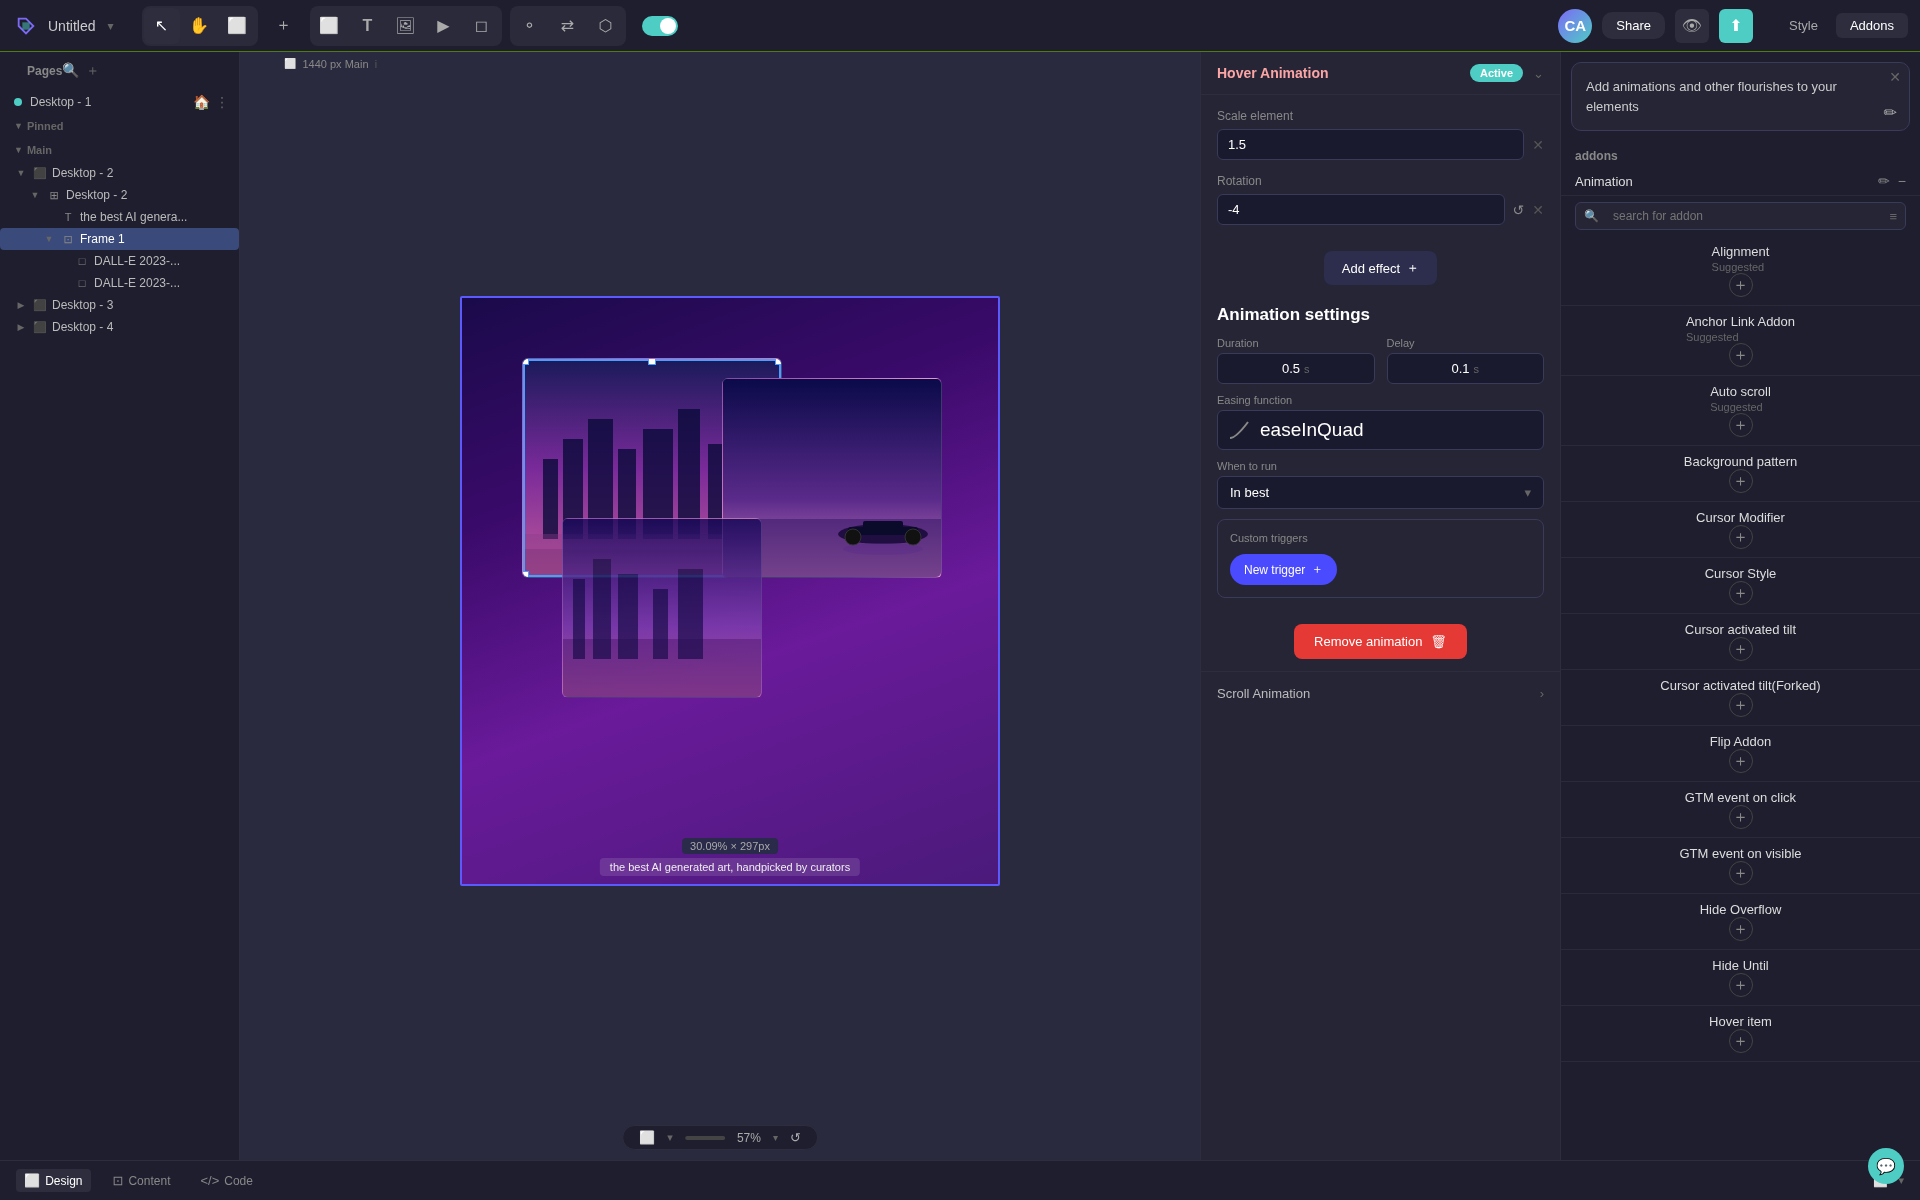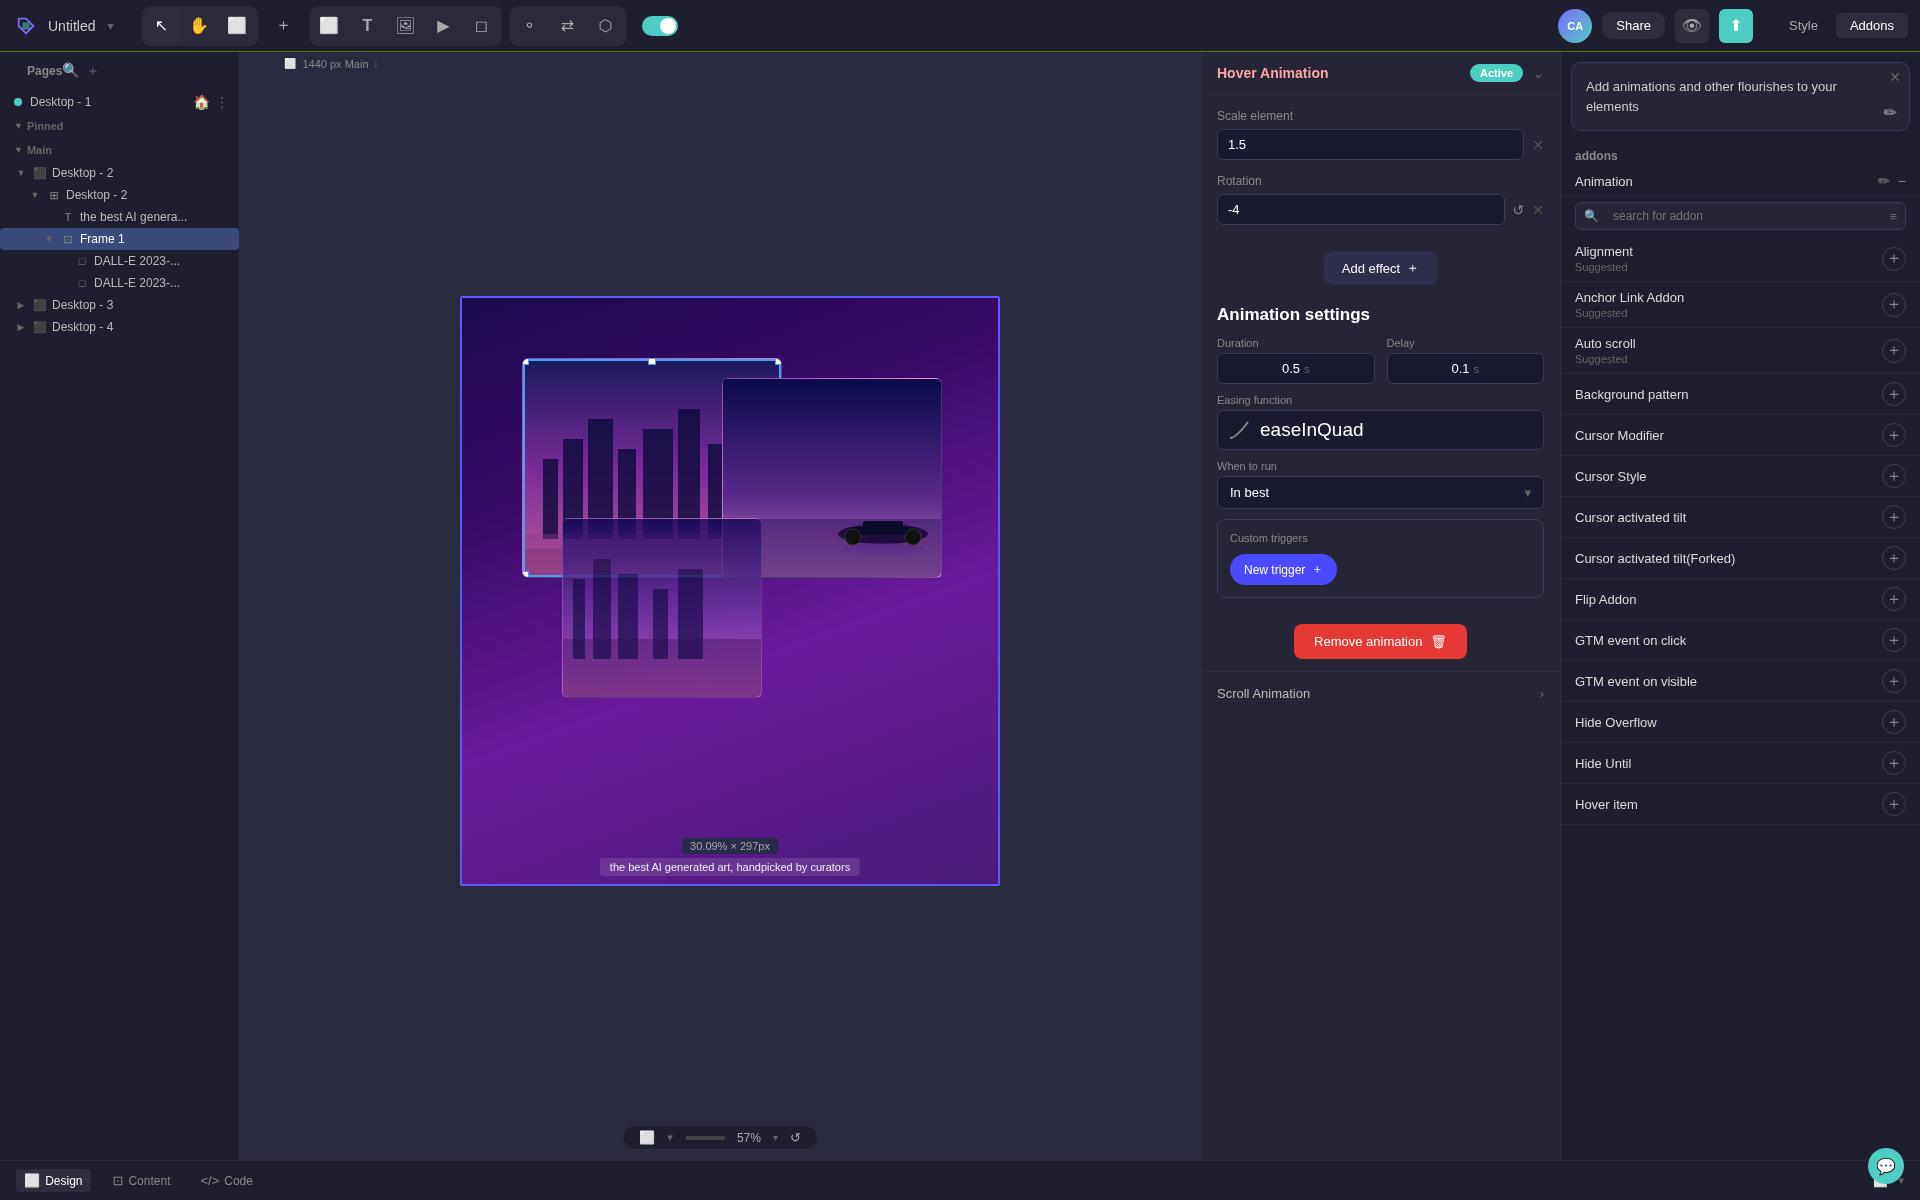--- a/index.html
+++ b/index.html
@@ -9,21 +9,21 @@
     .topbar { height: 52px; background: #1e1e2e; display: flex; align-items: center; padding: 0 12px; gap: 8px; border-bottom: 1px solid #4d7c0f; flex-shrink: 0; }
     .topbar-logo { width: 28px; height: 28px; display: flex; align-items: center; justify-content: center; }
     .topbar-logo svg { width: 22px; height: 22px; }
     .topbar-title { font-size: 14px; color: #ccc; margin-right: 4px; }
     .topbar-chevron { color: #666; font-size: 12px; }
     .tool-btn { width: 36px; height: 36px; display: flex; align-items: center; justify-content: center; border-radius: 6px; cursor: pointer; color: #aaa; font-size: 16px; }
     .tool-btn:hover, .tool-btn.active { background: #2d2d3d; color: #fff; }
     .tool-btn.active { background: #2d2d3d; }
     .tool-group { display: flex; gap: 2px; background: #2a2a3a; border-radius: 8px; padding: 2px; }
     .topbar-right { display: flex; align-items: center; gap: 10px; margin-left: auto; }
-    .avatar-btn { width: 34px; height: 34px; border-radius: 50%; background: linear-gradient(135deg, #7c6af7, #4ecdc4); display: flex; align-items: center; justify-content: center; font-size: 11px; font-weight: 700; cursor: pointer; }
+    .avatar-btn { width: 34px; height: 34px; border-radius: 50%; background: linear-gradient(135deg, #7c6af7, #4ecdc4); display: flex; align-items: center; justify-content: center; font-size: 15px; font-weight: 700; cursor: pointer; }
     .share-btn { background: #2d2d3d; border: none; color: #fff; padding: 6px 14px; border-radius: 10px; font-size: 13px; cursor: pointer; }
     .preview-btn { width: 34px; height: 34px; background: #2d2d3d; border-radius: 6px; display: flex; align-items: center; justify-content: center; cursor: pointer; color: #aaa; }
     .upload-btn { background: #4ecdc4; border: none; color: #fff; width: 34px; height: 34px; border-radius: 6px; display: flex; align-items: center; justify-content: center; cursor: pointer; font-size: 16px; }
     .style-addons-tabs { display: flex; gap: 4px; margin-left: 12px; }
     .style-tab { padding: 5px 14px; border-radius: 6px; font-size: 13px; cursor: pointer; color: #aaa; }
     .style-tab.active { background: #2d2d3d; color: #fff; }
     .toggle-switch { width: 36px; height: 20px; background: #555; border-radius: 10px; position: relative; cursor: pointer; }
     .toggle-switch.on { background: #4ecdc4; }
     .toggle-switch::after { content: ''; position: absolute; width: 16px; height: 16px; background: #fff; border-radius: 50%; top: 2px; left: 2px; transition: left 0.2s; }
     .toggle-switch.on::after { left: 18px; }
@@ -89,21 +89,21 @@
     .custom-triggers-box { border: 1px solid #3a3a5a; border-radius: 8px; padding: 12px; margin-top: 10px; }
     .custom-triggers-label { font-size: 11px; color: #888; margin-bottom: 10px; }
     .new-trigger-btn { background: #4a4aff; border: none; color: #fff; padding: 7px 14px; border-radius: 20px; font-size: 12px; cursor: pointer; display: flex; align-items: center; gap: 6px; }
     .remove-anim-btn { background: #e53935; border: none; color: #fff; padding: 10px 20px; border-radius: 8px; font-size: 13px; cursor: pointer; display: flex; align-items: center; gap: 8px; margin: 12px auto; }
     .scroll-anim-row { display: flex; align-items: center; justify-content: space-between; padding: 14px 16px; border-top: 1px solid #2d2d3d; cursor: pointer; }
     .scroll-anim-title { font-size: 13px; color: #bbb; }
     .scroll-anim-chevron { color: #666; font-size: 13px; }
 
     
     .addons-panel { width: 360px; background: #1e1e2e; border-left: 1px solid #2d2d3d; display: flex; flex-direction: column; flex-shrink: 0; overflow: hidden; }
-    .addon-item { display: flex; align-items: center; justify-content: space-between; padding: 8px 14px; border-bottom: 1px solid #2a2a3a; cursor: pointer; }
+    .addon-item { display: flex; align-items: center; justify-content: space-between; padding: 8px 14px; border-bottom: 1px solid #2a2a3a; cursor: pointer; flex-direction: column; }
     .addon-item-left { display: flex; flex-direction: column; gap: 2px; }
     .addon-item-name { font-size: 13px; color: #ddd; }
     .addon-item-sub { font-size: 11px; color: #666; }
     .addon-add-btn { width: 24px; height: 24px; border-radius: 50%; border: 1px solid #444; background: transparent; color: #888; display: flex; align-items: center; justify-content: center; cursor: pointer; font-size: 16px; }
     .addon-search { padding: 6px 14px; }
     .addon-search-input { background: #252535; border: 1px solid #3a3a5a; border-radius: 6px; color: #fff; font-size: 12px; padding: 6px 10px; width: 100%; outline: none; }
     .addons-scroll { overflow-y: auto; flex: 1; }
 
     
     .bottom-bar { height: 40px; background: #1e1e2e; border-top: 1px solid #2d2d3d; display: flex; align-items: center; padding: 0 16px; gap: 14px; flex-shrink: 0; }

